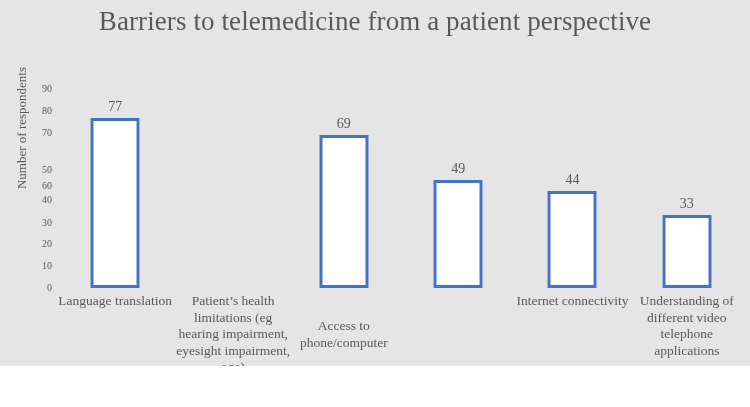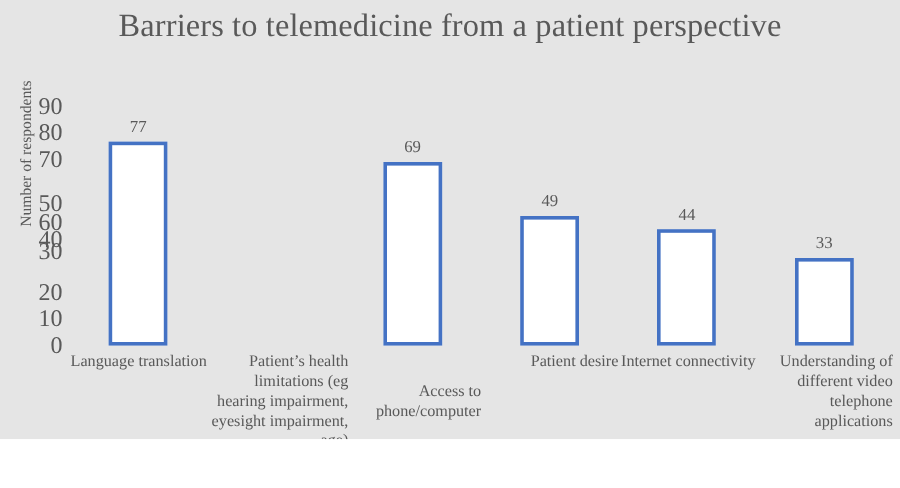--- a/index.html
+++ b/index.html
@@ -48,21 +48,21 @@
     left: 22px;
     top: 82px;
     width: 30px;
     height: 212px;
   }
   .y-tick {
     position: absolute;
     right: 0;
     width: 30px;
     text-align: right;
-    font-size: 20px;
+    font-size: 10px;
     line-height: 14px;
     color: #595959;
   }
 
   
   #plot-area {
     position: absolute;
     left: 58px;
     top: 89px;
     width: 686px;
@@ -97,21 +97,21 @@
   #x-labels {
     position: absolute;
     left: 58px;
     top: 293px;
     width: 686px;
     height: 112px;
   }
   .x-label {
     position: absolute;
     top: 0;
-    text-align: right;
+    text-align: center;
     font-size: 13.5px;
     line-height: 16.5px;
     color: #595959;
   }
 </style>
 </head>
 <body>
 
 <div id="page">
 
@@ -119,21 +119,21 @@
 
   <div id="y-axis-title">Number of respondents</div>
 
   <div id="y-ticks">
       <div class="y-tick" style="top: 0px;">90</div>
       <div class="y-tick" style="top: 22.1111px;">80</div>
       <div class="y-tick" style="top: 44.2222px; text-align: right;">70</div>
       <div class="y-tick" style="top: 66.3333px; margin-top: 31px;">60</div>
       <div class="y-tick" style="top: 81px;">50</div>
       <div class="y-tick" style="top: 110.556px;">40</div>
-      <div class="y-tick" style="top: 121px;">30</div>
+      <div class="y-tick" style="top: 134px;">30</div>
       <div class="y-tick" style="top: 154.778px;">20</div>
       <div class="y-tick" style="top: 176.889px;">10</div>
       <div class="y-tick" style="top: 199px;">0</div>
     </div>
 
   <div id="plot-area">
       <div class="bar-slot" style="left: 0px; width: 114.333px;">
         <div class="bar" style="height: 170.256px; border-color: rgb(68, 114, 196); background: rgb(255, 255, 255);"></div>
         <div class="bar-value" style="bottom: 174.256px; color: rgb(89, 89, 89);">77</div>
       </div>
@@ -152,18 +152,17 @@
       <div class="bar-slot" style="left: 571.667px; width: 114.333px;">
         <div class="bar" style="height: 72.9667px; border-color: rgb(68, 114, 196); background: rgb(255, 255, 255);"></div>
         <div class="bar-value" style="bottom: 76.9667px; color: rgb(89, 89, 89);">33</div>
       </div>
     </div>
 
   <div id="x-labels">
       <div class="x-label" style="left: 0px; width: 114.333px; color: rgb(89, 89, 89);">Language translation</div>
       <div class="x-label" style="left: 118px; width: 114.333px; color: rgb(89, 89, 89);">Patient’s health limitations (eg hearing impairment, eyesight impairment, age)</div>
       <div class="x-label" style="left: 228.667px; width: 114.333px; color: rgb(89, 89, 89); margin-top: 25px;">Access to phone/computer</div>
-      <div class="x-label" style="left: 343px; width: 114.333px; color: rgb(89, 89, 89);">Patient desire</div>
       <div class="x-label" style="left: 571.667px; width: 114.333px; color: rgb(89, 89, 89);">Understanding of different video telephone applications</div>
       <div class="x-label" style="left: 457.333px; width: 114.333px; color: rgb(89, 89, 89);">Internet connectivity</div>
     </div>
 
 </div>
 
 </body></html>

